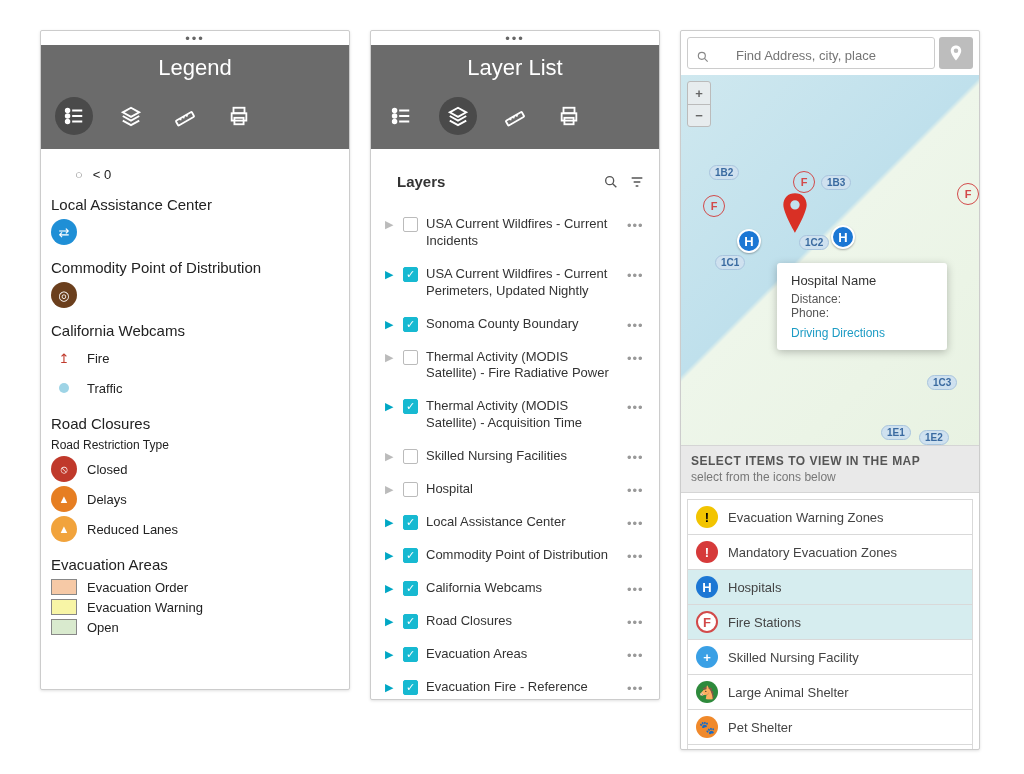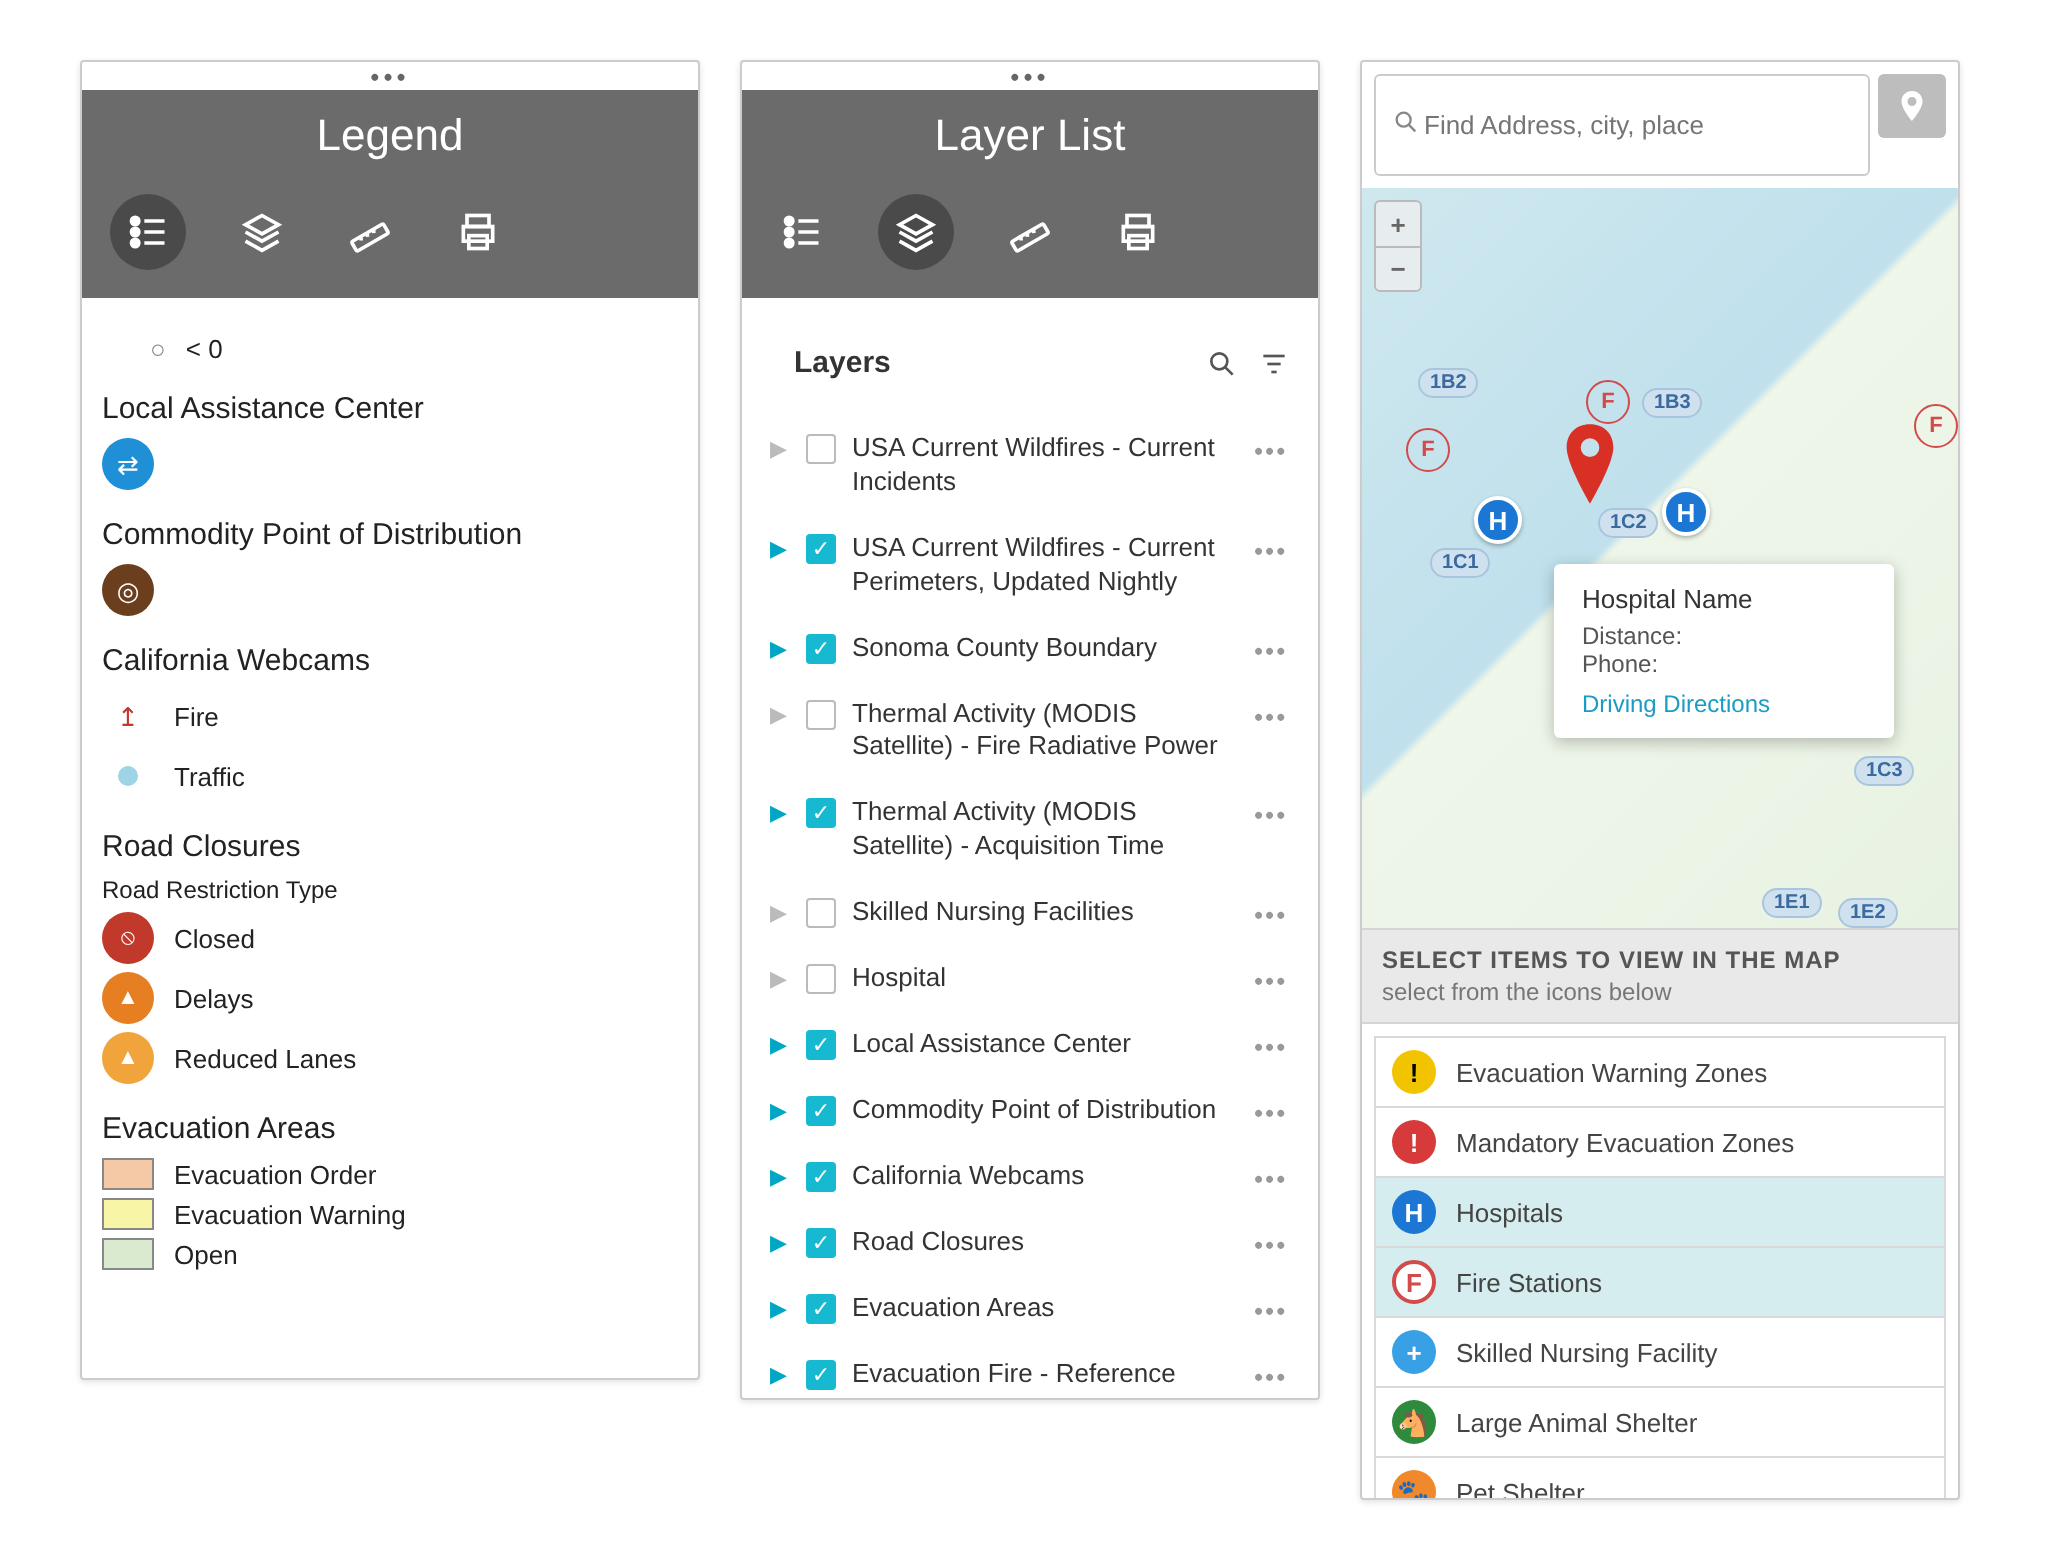--- a/index.html
+++ b/index.html
@@ -81,21 +81,21 @@
     width:15px; height:15px; border:1px solid #bbb; border-radius:2px;
     flex-shrink:0; display:inline-flex; align-items:center; justify-content:center;
     margin-top:1px;
   }
   .chk.on { background:#17b9d1; border-color:#17b9d1; color:#fff; font-size:11px; }
   .layer-label { flex:1; line-height:1.3; }
   .kebab { width:18px; color:#999; letter-spacing:1px; font-size:13px; flex-shrink:0; margin-top:2px; }
 
   
   .search-row { display:flex; padding:6px; gap:4px; }
-  .search-box { flex:1; display:flex; align-items:flex-start; border:1px solid #ccc; border-radius:3px; background:#fff; padding:16px 8px; }
+  .search-box { flex:1; display:flex; align-items:flex-end; border:1px solid #ccc; border-radius:3px; background:#fff; padding:4px 8px;gap:24px; }
   .search-box input { border:none; outline:none; flex:1; font-size:13px; color:#888; background:transparent; }
   .locate-btn { width:34px; height:32px; background:#bdbdbd; border-radius:3px; display:flex; align-items:center; justify-content:center; color:#fff; }
 
   .map-area {
     position:relative;
     height: 370px;
     background: linear-gradient(135deg, #cfe8ef 0%, #bfe0ec 45%, #eef6ea 46%, #e8f2e2 100%);
     overflow:hidden;
   }
   .zoom-ctrl { position:absolute; left:6px; top:6px; background:#eeeeeecc; border:1px solid #bbb; border-radius:3px; }
@@ -387,21 +387,21 @@
     <div class="map-area">
       <div class="zoom-ctrl">
         <div>+</div>
         <div>−</div>
       </div>
 
       <span class="cell-label" style="left:28px; top:90px;">1B2</span>
       <span class="cell-label" style="left:140px; top:100px;">1B3</span>
       <span class="cell-label" style="left:34px; top:180px;">1C1</span>
       <span class="cell-label" style="left:118px; top:160px;">1C2</span>
-      <span class="cell-label" style="left:246px; top:284px;">1C3</span>
+      <span class="cell-label" style="left:246px; top:300px;">1C3</span>
       <span class="cell-label" style="left:200px; top:350px;">1E1</span>
       <span class="cell-label" style="left:238px; top:355px;">1E2</span>
 
       <span class="map-pin pin-F" style="left:22px; top:120px;">F</span>
       <span class="map-pin pin-F" style="left:112px; top:96px;">F</span>
       <span class="map-pin pin-F" style="left:276px; top:108px;">F</span>
 
       <span class="map-pin pin-H" style="left:56px; top:154px;">H</span>
       <span class="map-pin pin-H" style="left:150px; top:150px;">H</span>
 

